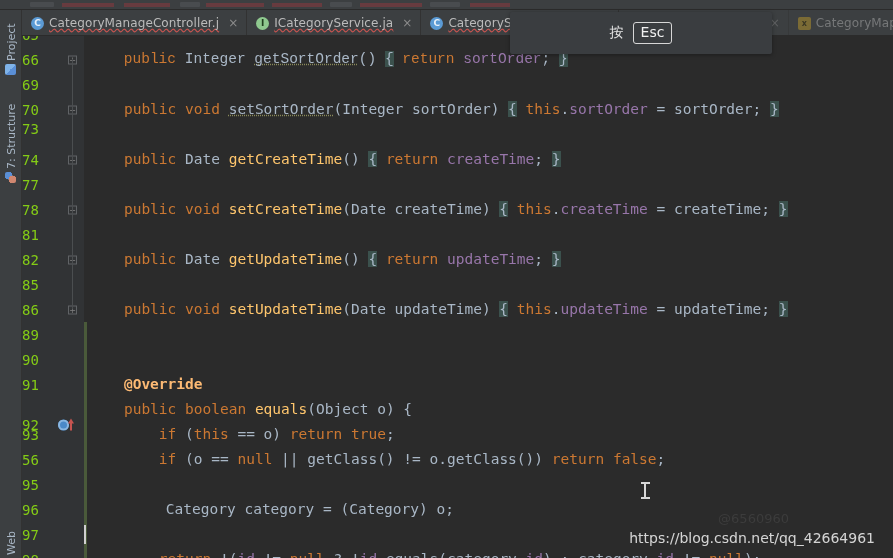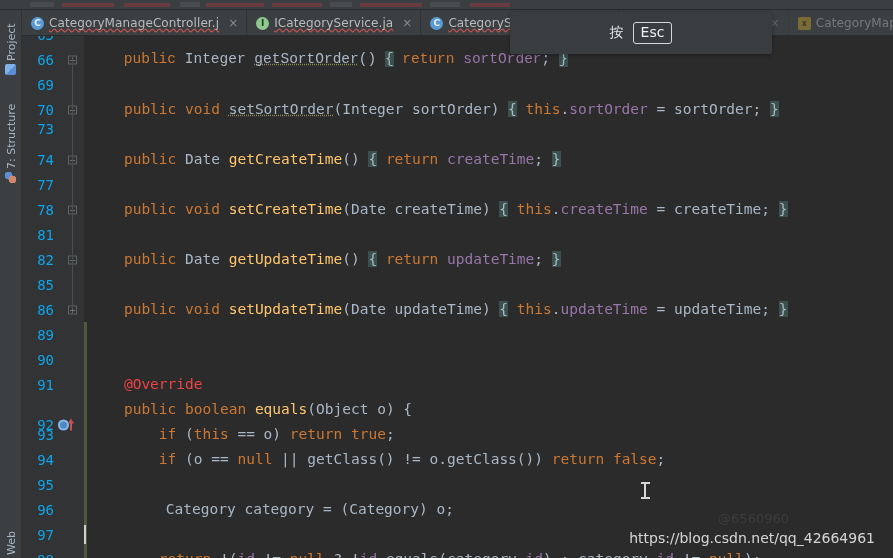--- a/index.html
+++ b/index.html
@@ -137,22 +137,22 @@
   }
   .gutter {
     position: absolute; left: 0; top: 0; width: 62px; height: 522px;
     background: #313335;
   }
   .gutter-line {
     position: absolute; left: 0; width: 62px; height: 25px;
     display: flex; align-items: center;
   }
   .lnum {
-    width: 34px; text-align: right;
-    color: #0ea5e9;
+    width: 34px; 
+    color: #84cc16;
     font-family: "DejaVu Sans Mono", "Liberation Mono", monospace;
     font-size: 14px;
     padding-right: 2px;
   }
   .fold {
     position: absolute; left: 46px; top: 50%;
     transform: translateY(-50%);
     width: 9px; height: 9px;
     border: 1px solid #606366;
     color: #808080; font-size: 8px; line-height: 7px;
@@ -225,21 +225,21 @@
     content: ""; position: absolute; left: 0; top: 0;
     width: 9px; height: 2px; background: #d8d8d8;
     box-shadow: 0 15px 0 0 #d8d8d8;
   }
 
   
   .kw  { color: #cc7832; }
   .typ { color: #a9b7c6; }
   .mth { color: #ffc66d; }
   .fld { color: #9876aa; }
-  .ann { color: #ef4444; }
+  .ann { color: #fdba74; font-weight: bold; }
   .pun { color: #a9b7c6; }
   .brc { background: #3b514d; }
   .warn-underline {
     text-decoration: underline dotted #8a8a5a;
     text-decoration-skip-ink: none;
   }
   .gray-mth { color: #a9b7c6; }
 
   
   .watermark {
@@ -380,21 +380,21 @@
           <span class="gmark">
             <span class="ovr-circle"></span>
             <span class="ovr-arrow"></span>
             <span class="ovr-stem"></span>
           </span>
         </div>
         <div class="gutter-line" style="top: 386px;">
           <span class="lnum">93</span>
         </div>
         <div class="gutter-line" style="top: 411px;">
-          <span class="lnum">94</span>
+          <span class="lnum">56</span>
         </div>
         <div class="gutter-line" style="top: 436px;">
           <span class="lnum">95</span>
         </div>
         <div class="gutter-line" style="top: 461px;">
           <span class="lnum">96</span>
         </div>
         <div class="gutter-line" style="top: 486px;">
           <span class="lnum">97</span>
         </div>

